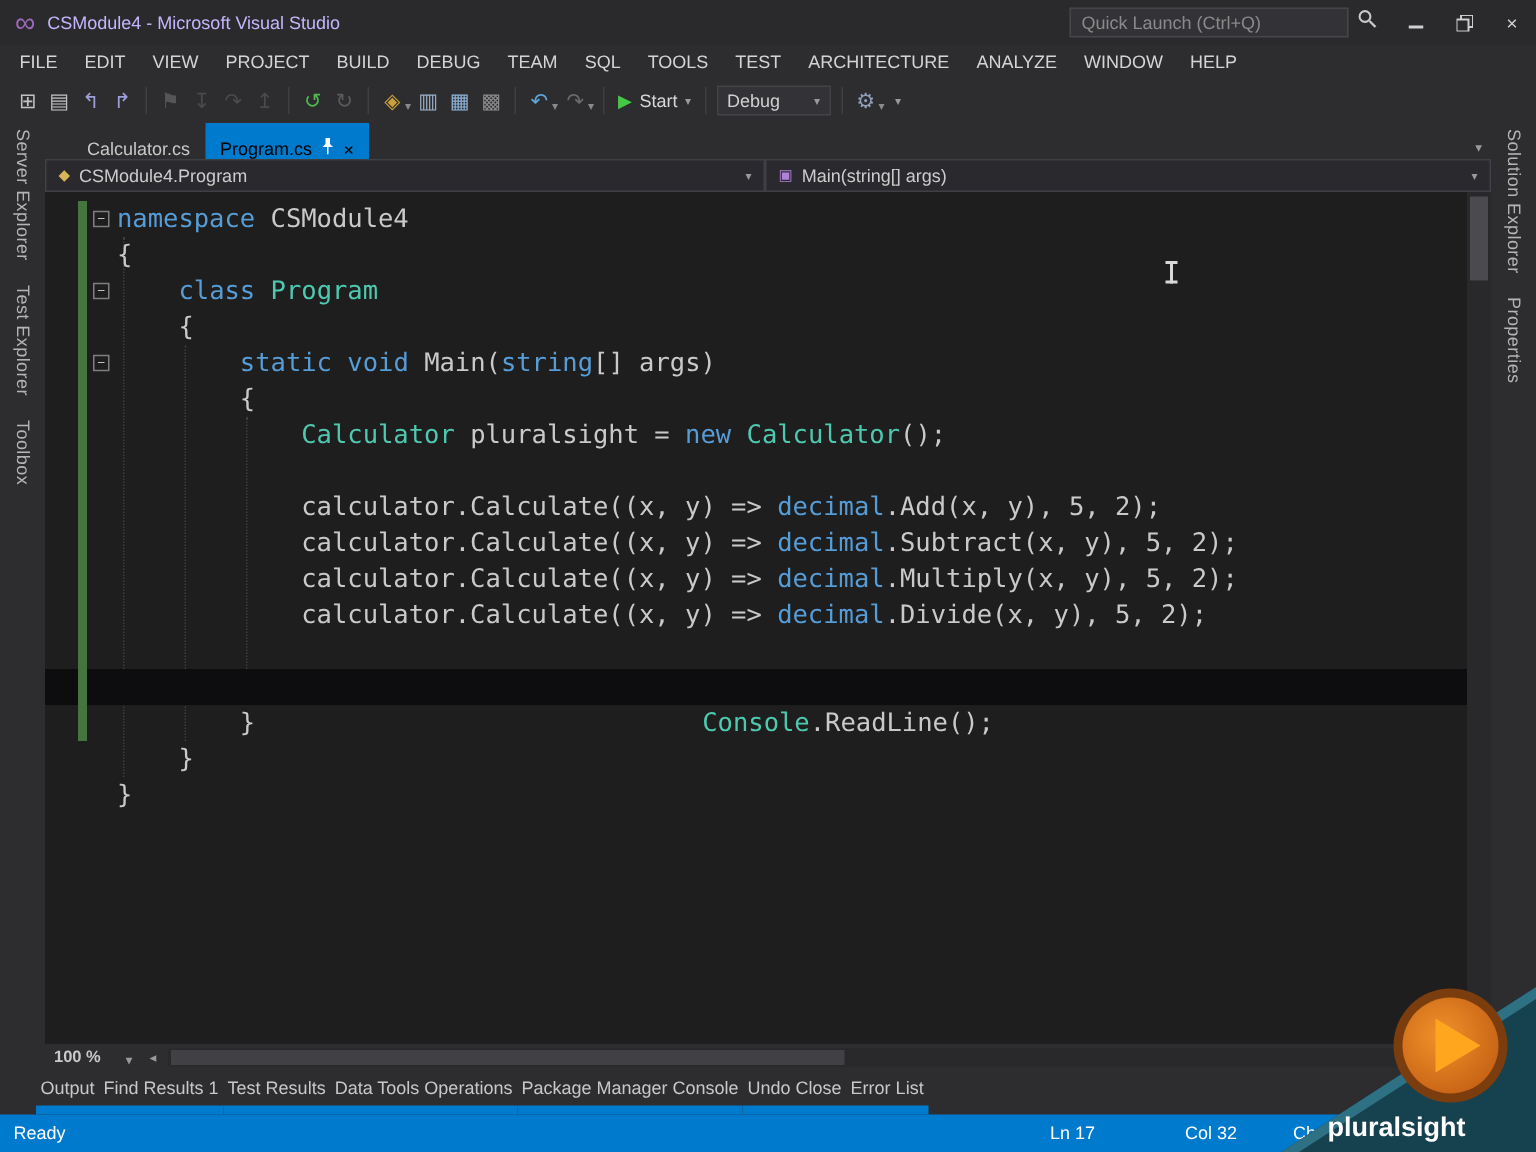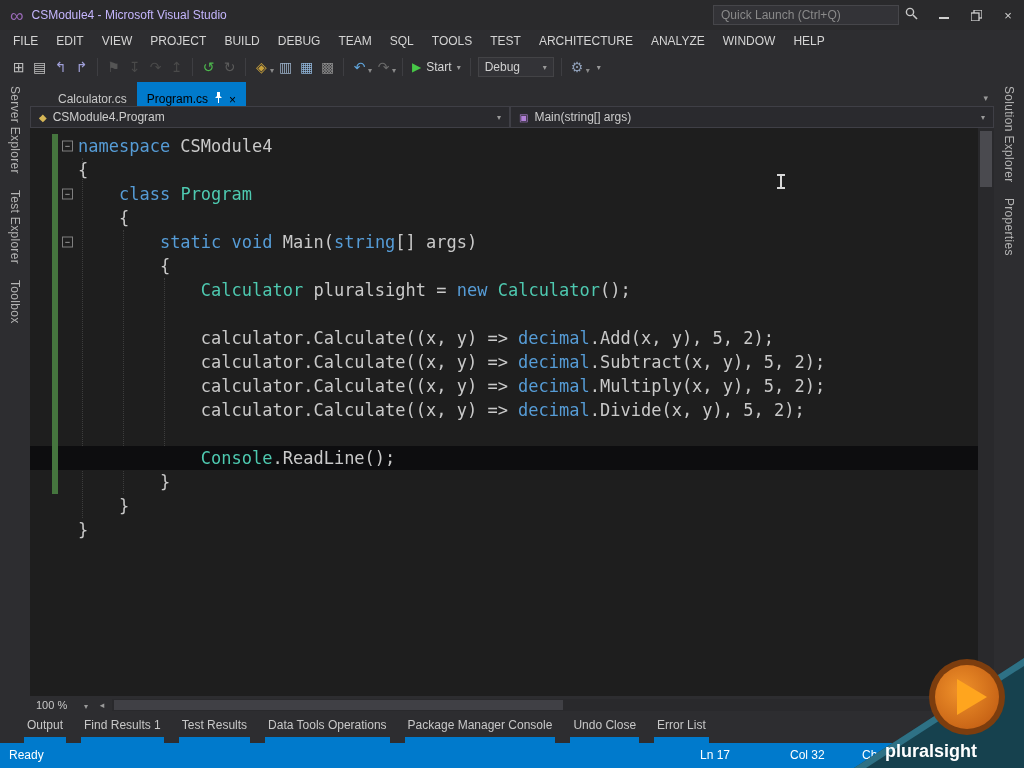--- a/index.html
+++ b/index.html
@@ -48,37 +48,37 @@
   .nav-caret { margin-left:auto; font-size:8px; color:#9a9a9a; }
   .nav-icon { font-size:10px; }
   .code-wrap { flex:1; position:relative; background:#1e1e1e; overflow:hidden; }
   .code-area { position:absolute; left:0; right:16px; top:0; bottom:0; padding-top:6px; }
   .guide { position:absolute; width:0; border-left:1px dotted #3d3d3d; }
   #g0 { left:52px; top:30px;  height:360px; }
   #g1 { left:93px; top:102px; height:264px; }
   #g2 { left:134px; top:150px; height:192px; }
   .change-bar { position:absolute; left:22px; top:6px; width:6px; height:360px; background:var(--chg); z-index:3; }
   .code-line { display:flex; height:24px; align-items:center; position:relative; z-index:1; }
-  .code-line.hl { background:#0d0d0f; }
+  .code-line.hl { background:#0d0d0f;flex-direction:column; }
   .gutter { width:48px; flex:none; position:relative; height:100%; }
   .fold { position:absolute; right:5px; top:50%; transform:translateY(-50%); width:11px; height:11px; border:1px solid #7f7f7f; background:#1e1e1e; color:#c8c8c8; font-size:9px; line-height:9px; text-align:center; }
   .ltext { white-space:pre; font-family:"DejaVu Sans Mono", monospace; font-size:17px; line-height:24px; }
   .tok-kw { color:var(--kw); } .tok-ty { color:var(--ty); } .tok-pl { color:var(--pl); }
   .vscroll { position:absolute; right:0; top:0; bottom:0; width:16px; background:#29292c; }
   .vthumb { position:absolute; left:2px; right:2px; top:3px; height:56px; background:#4a4a4f; }
   .ibeam { position:absolute; left:746px; top:46px; width:10px; height:15px; z-index:5; }
   .ibeam::before { content:""; position:absolute; left:4px; top:0; bottom:0; width:2px; background:#d8d8d8; }
   .ibeam::after { content:""; position:absolute; left:1px; right:1px; top:0; border-top:2px solid #d8d8d8; box-shadow:0 13px 0 #d8d8d8; }
   
   .zoomrow { position:absolute; left:30px; right:30px; bottom:54px; height:18px; background:#2d2d30; display:flex; align-items:center; }
-  .zoom-box { width:64px; display:flex; align-items:flex-end; justify-content:space-between; padding:0 6px; font-size:11px; color:#c8c8c8; }
+  .zoom-box { width:64px; display:flex; align-items:flex-end; justify-content:space-between; padding:0 6px; font-size:11px; color:#c8c8c8;font-weight:bold; }
   .h-arrow { width:16px; text-align:center; font-size:9px; color:#9a9a9a; }
   .htrack { flex:1; height:12px; background:#29292c; position:relative; margin:0 2px; }
   .hthumb { position:absolute; left:2px; top:1px; height:10px; width:52%; background:#404045; }
-  .bottom-tabs { position:absolute; left:0; right:0; bottom:25px; height:29px; background:#2d2d30; display:flex; align-items:flex-end; padding-left:24px; gap:15px; }
+  .bottom-tabs { position:absolute; left:0; right:0; bottom:25px; height:29px; background:#2d2d30; display:flex; align-items:flex-end; padding-left:24px; }
   .btab { font-size:12px; color:#c8c8c8; padding:0 3px 4px; border-bottom:6px solid var(--accent); display:flex; align-items:center; height:27px; white-space:nowrap; }
   .statusbar { position:absolute; left:0; right:0; bottom:0; height:25px; background:var(--accent); color:#fff; font-size:12px; }
   .status-ready { position:absolute; left:9px; top:5px; }
   .st-ln  { position:absolute; left:700px; top:5px; }
   .st-col { position:absolute; left:790px; top:5px; }
   .st-ch  { position:absolute; left:862px; top:5px; }
   
   .watermark { position:absolute; right:0; bottom:0; width:175px; height:135px; z-index:50; }
 </style>
 </head>

